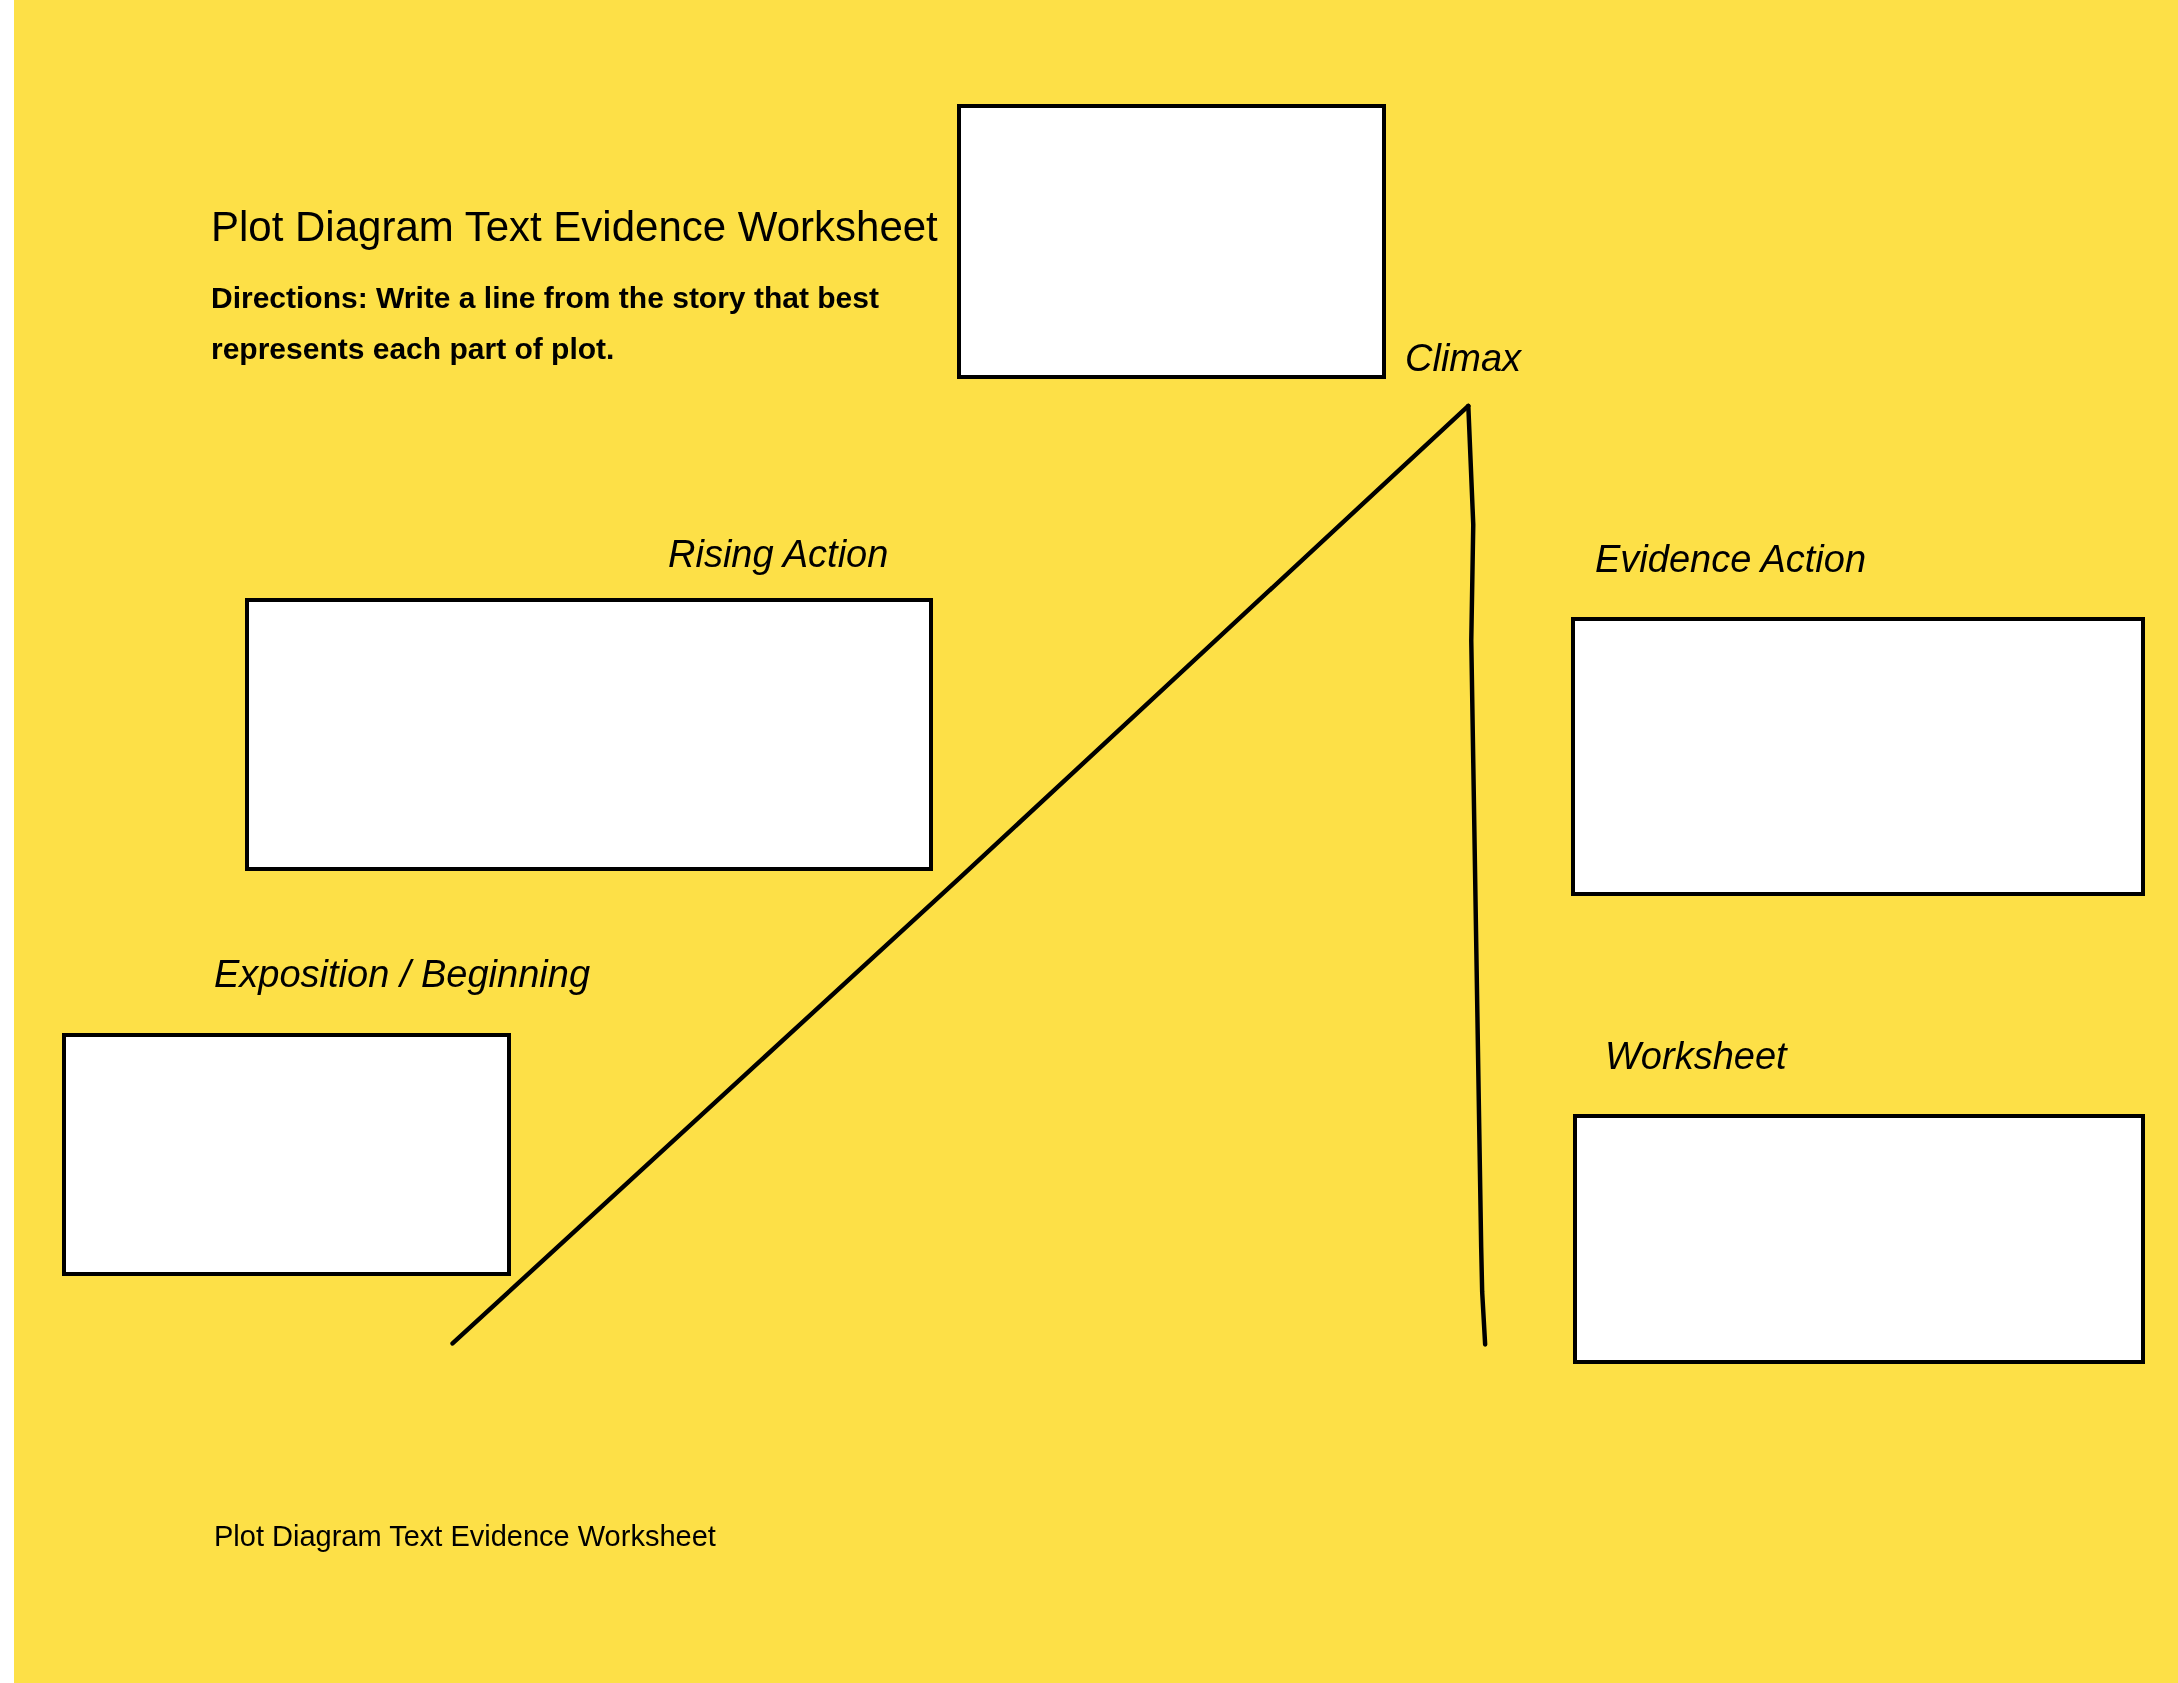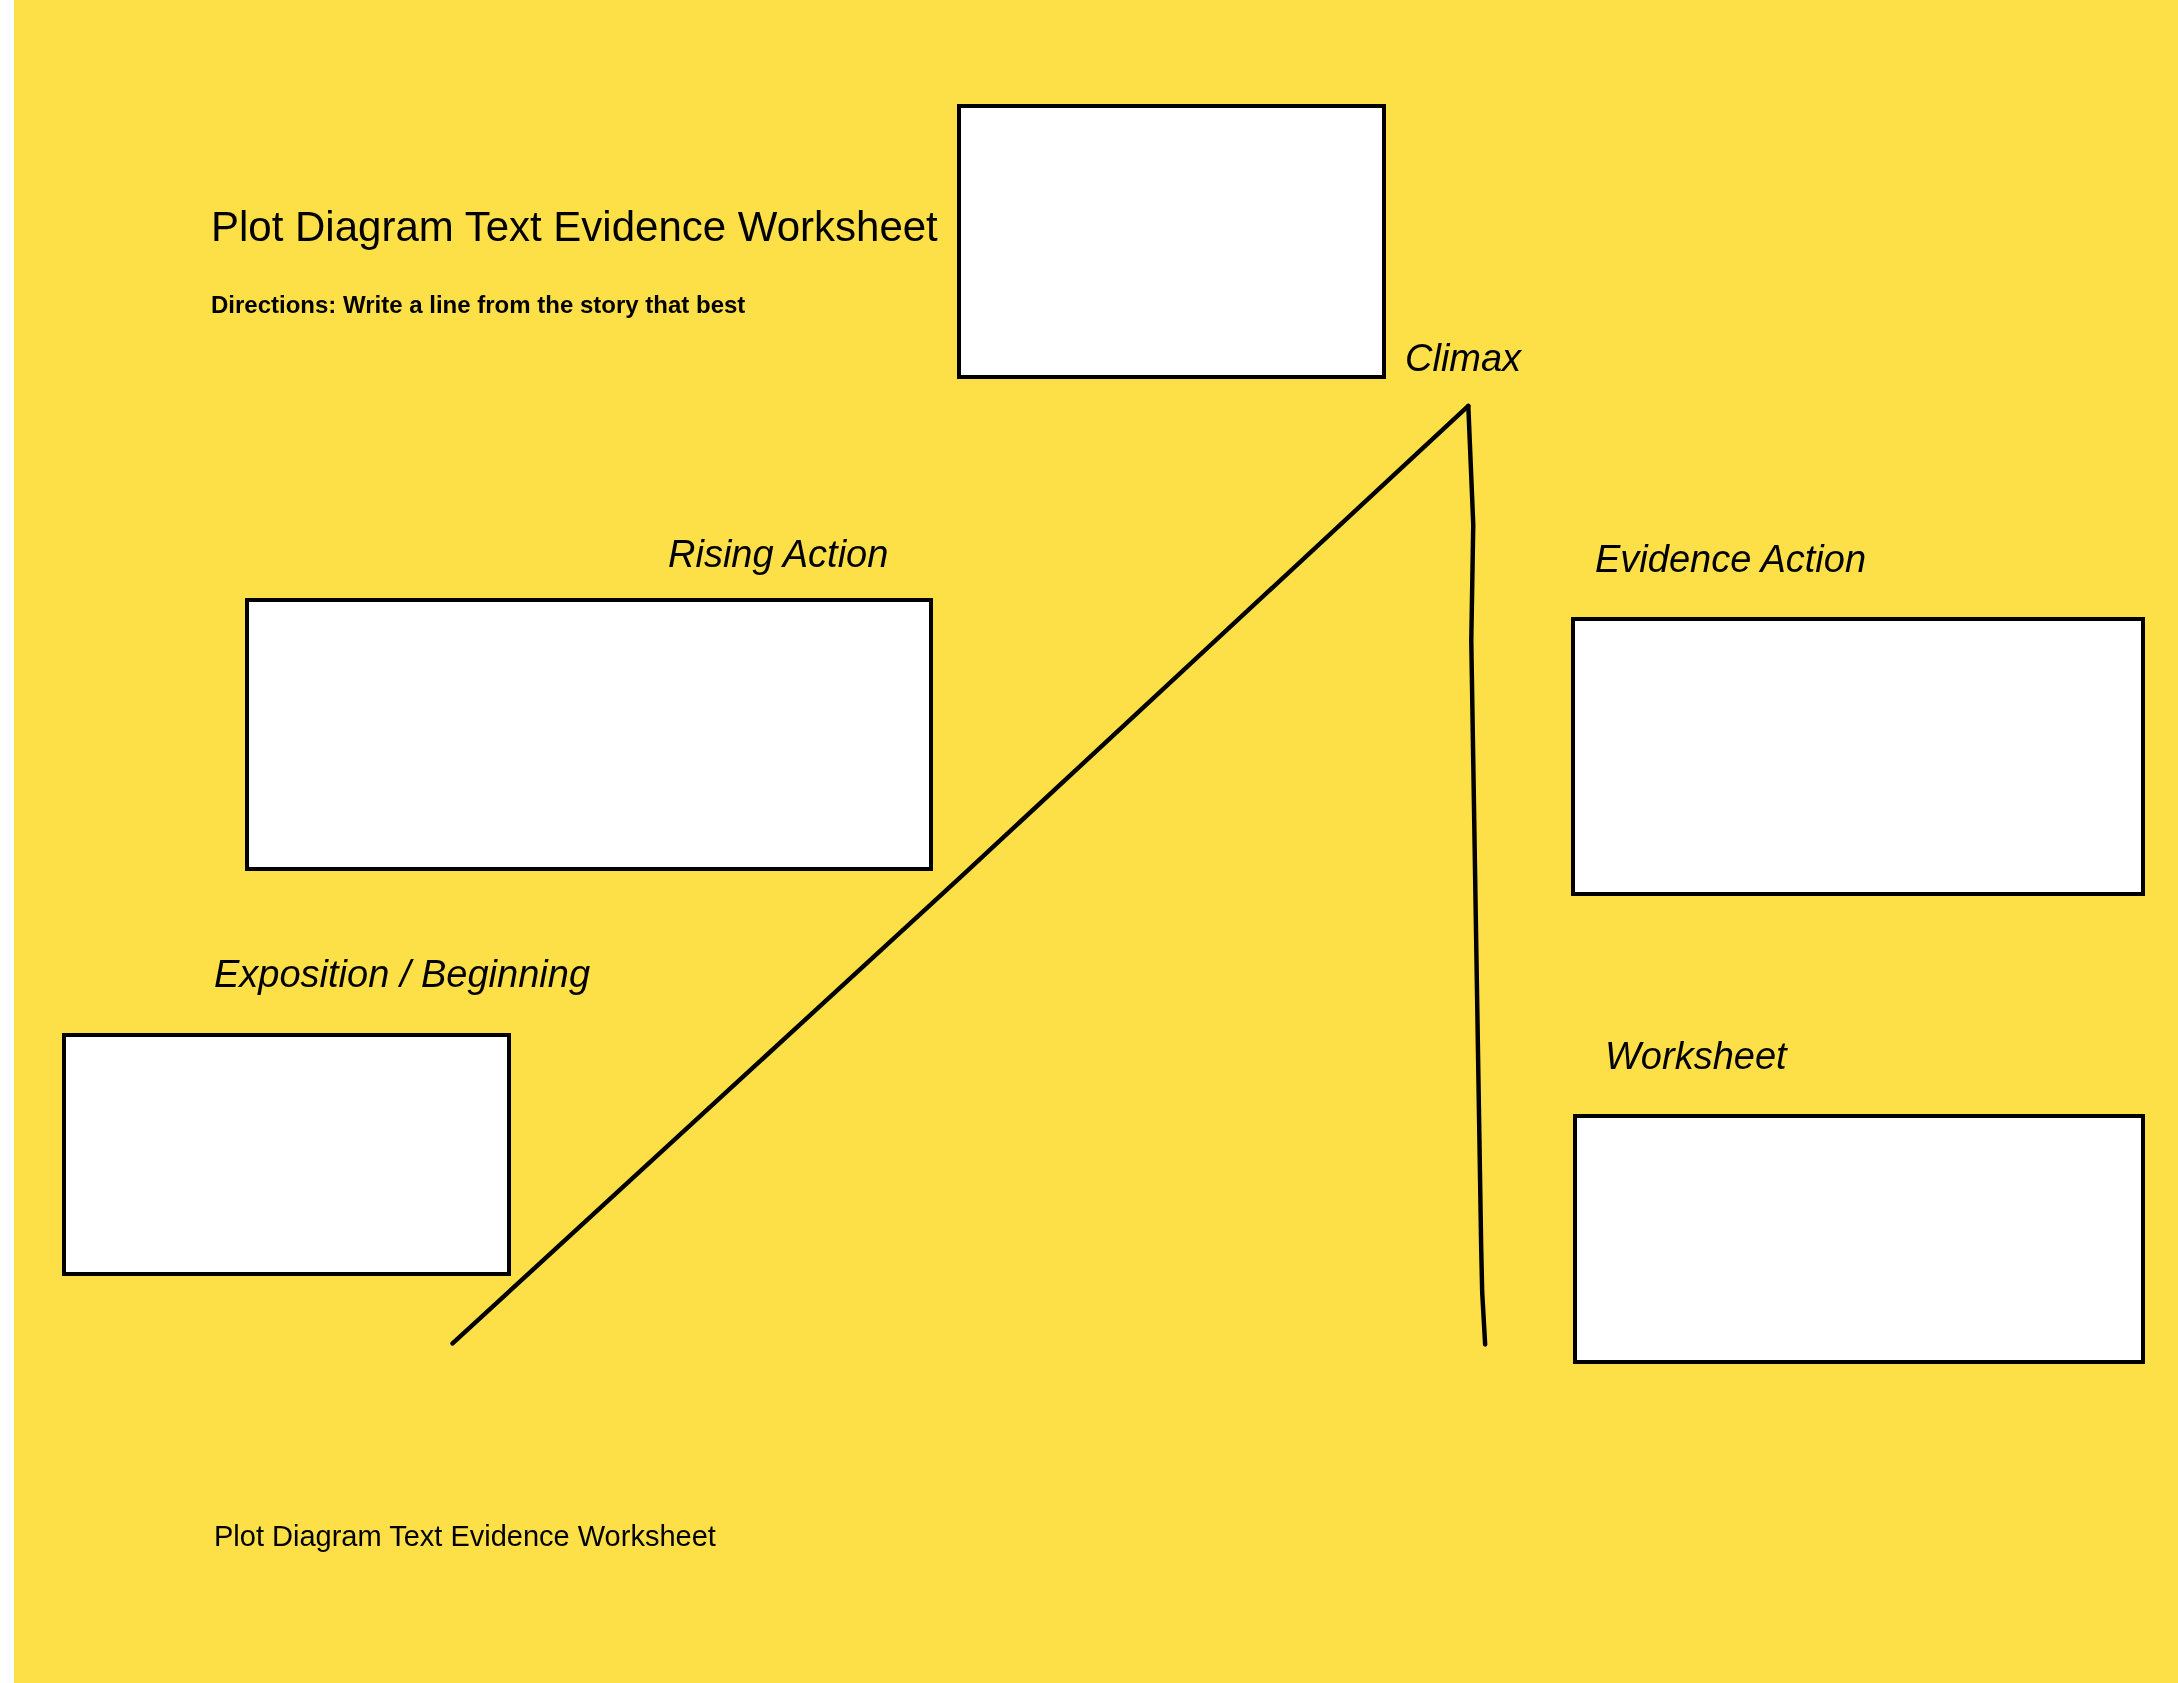--- a/index.html
+++ b/index.html
@@ -23,22 +23,22 @@
     font-size: 42px;
     white-space: nowrap;
   }
   .name-line {
     left: 1413px; top: 203px;
     font-size: 42px;
     white-space: nowrap;
   }
   .name-blank { letter-spacing: 1px; }
   .directions {
-    left: 197px; top: 279px;
-    font-size: 24px;
+    left: 197px; top: 272px;
+    font-size: 30px;
     font-weight: bold;
     line-height: 51px;
     white-space: nowrap;
   }
   .plot-label {
     font-size: 38px;
     white-space: nowrap;
     font-style: italic;
   }
   .answer-box {
@@ -78,20 +78,21 @@
   <svg class="lines-svg" viewBox="0 0 2200 1700" xmlns="http://www.w3.org/2000/svg">
     <polyline points="443,1357 955,887 1469,410" fill="none" stroke="#000000" stroke-width="4.5" stroke-linecap="round" stroke-linejoin="round"></polyline>
     <polyline points="1469,410 1474,530 1472,647 1482,1260 1483,1305 1486,1358" fill="none" stroke="#000000" stroke-width="4.5" stroke-linecap="round" stroke-linejoin="round"></polyline>
   </svg>
 
   <div class="abs title">Plot Diagram Text Evidence Worksheet</div>
 
 
   <div class="abs directions">
     <div>Directions: Write a line from the story that best</div>
+    <div>represents each part of plot.</div>
   </div>
 
   <div class="answer-box box-climax"></div>
   <div class="abs plot-label label-climax">Climax</div>
 
   <div class="abs plot-label label-rising">Rising Action</div>
   <div class="answer-box box-rising"></div>
 
   <div class="abs plot-label label-falling">Evidence Action</div>
   <div class="answer-box box-falling"></div>

